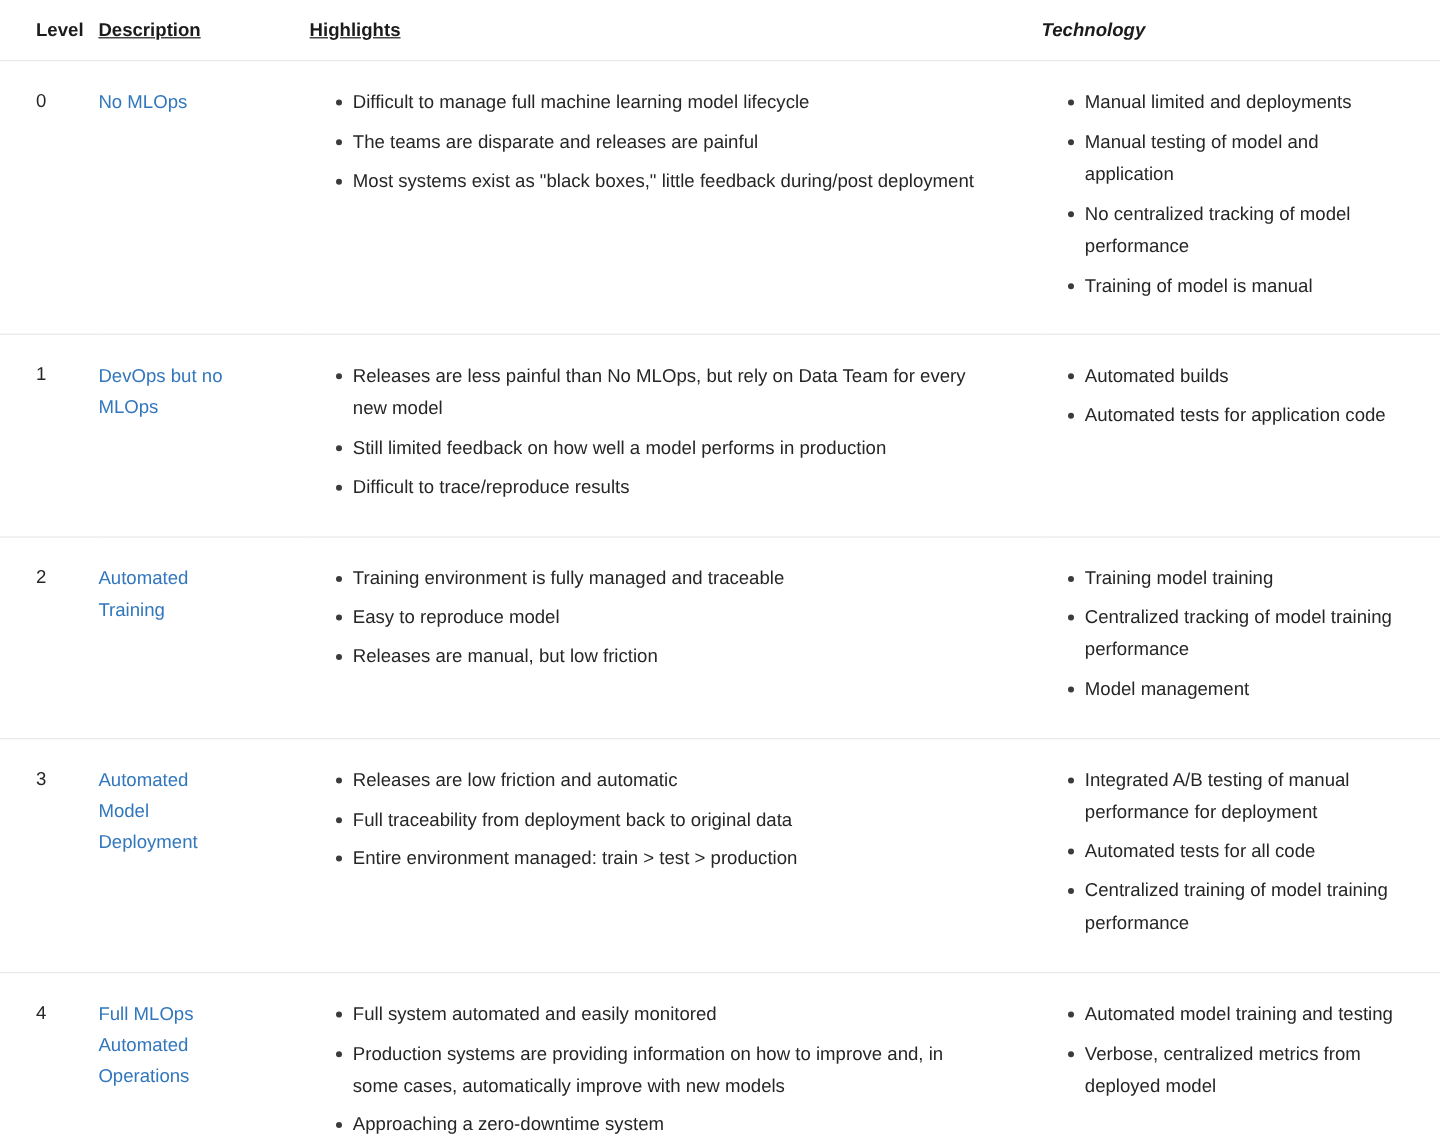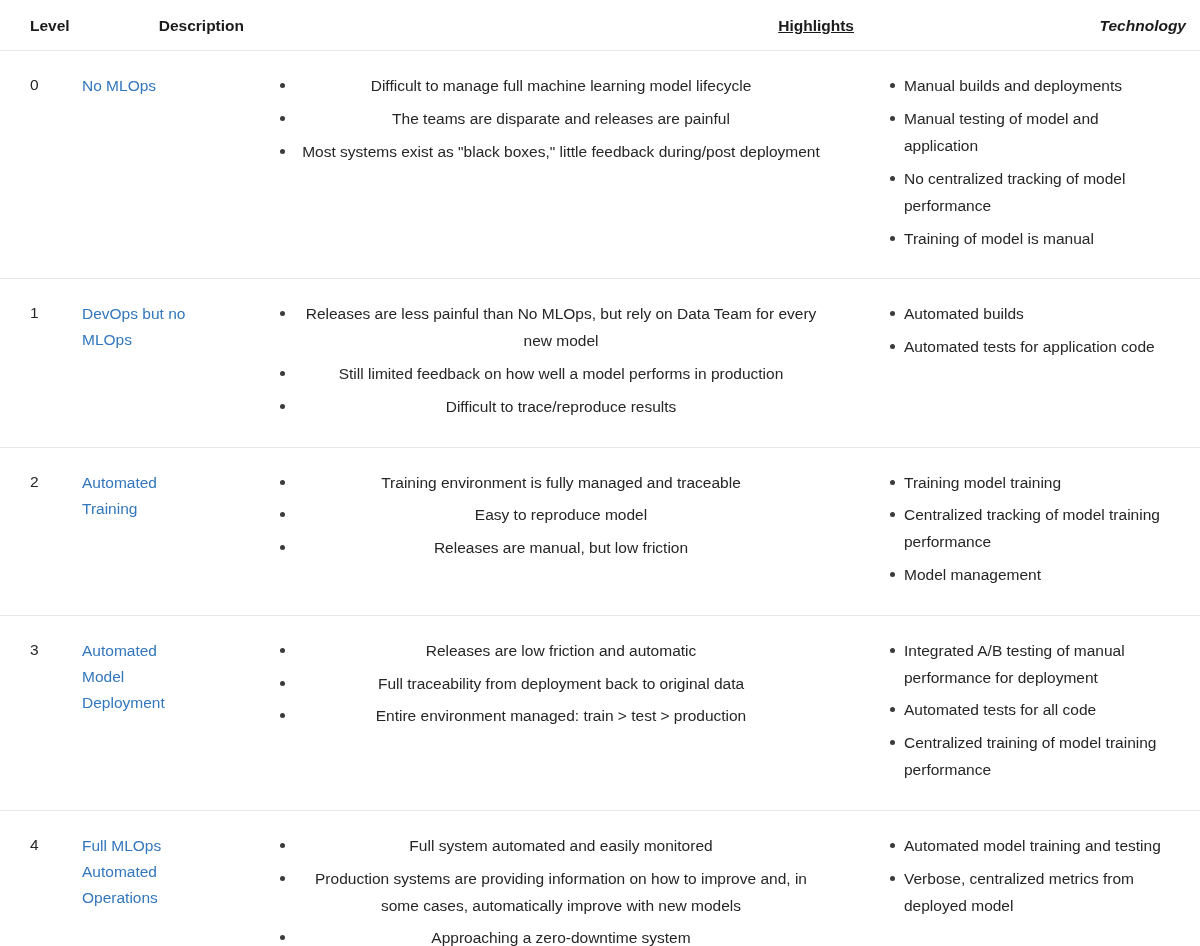--- a/index.html
+++ b/index.html
@@ -22,48 +22,48 @@
     font-size: 15.5px;
     line-height: 1.58;
   }
 
   .maturity-table col.c-level       { width: 82px;  }
   .maturity-table col.c-description { width: 176px; }
   .maturity-table col.c-highlights  { width: 610px; }
   .maturity-table col.c-technology  { width: 332px; }
 
   thead th {
-    text-align: right;
+    text-align: left;
     font-weight: bold;
     font-size: 15.5px;
     color: #1b1b1b;
     padding: 14px 14px 12px 0;
     vertical-align: bottom;
     border-bottom: 1px solid #e8e8e8;
   }
   thead th.th-level       { padding-left: 30px; }
-  thead th.th-description { padding-left: 0; }
+  thead th.th-description { padding-left: 0; text-decoration: underline; }
   thead th.th-highlights  { padding-left: 0; text-decoration: underline; }
   thead th.th-technology  { padding-left: 0; font-style: italic; }
 
   tbody td {
     vertical-align: top;
     padding: 22px 14px 26px 0;
     border-bottom: 1px solid #e8e8e8;
     font-size: 15.5px;
     color: #262626;
   }
   tbody tr:last-child td { border-bottom: none; }
 
   td.cell-level {
     padding-left: 30px;
     color: #262626;
   }
   td.cell-description { padding-right: 20px; }
-  td.cell-highlights  { padding-right: 40px; text-align: center; }
+  td.cell-highlights  { padding-right: 40px; }
   td.cell-technology  { padding-right: 24px; }
 
   .desc-link {
     color: #3277bd;
     text-decoration: none;
     display: block;
     line-height: 1.68;
   }
 
   ul.bullets {
@@ -117,21 +117,21 @@
         </td>
         <td class="cell-highlights">
           <ul class="bullets">
             <li>Difficult to manage full machine learning model lifecycle</li>
             <li>The teams are disparate and releases are painful</li>
             <li>Most systems exist as "black boxes," little feedback during/post deployment</li>
           </ul>
         </td>
         <td class="cell-technology">
           <ul class="bullets">
-            <li>Manual builds and deployments</li>
+            <li>Manual limited and deployments</li>
             <li>Manual testing of model and application</li>
             <li>No centralized tracking of model performance</li>
             <li>Training of model is manual</li>
           </ul>
         </td>
       </tr>
       <tr>
         <td class="cell-level">1</td>
         <td class="cell-description">
           <a class="desc-link" href="#">

